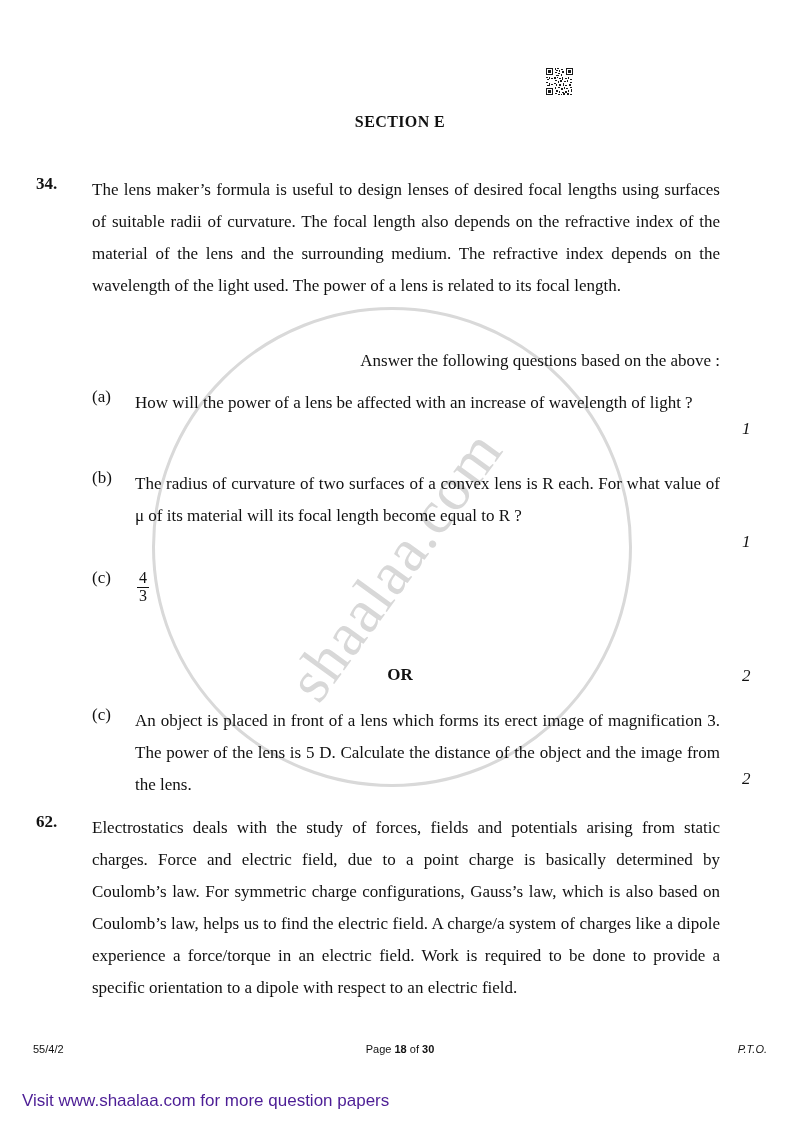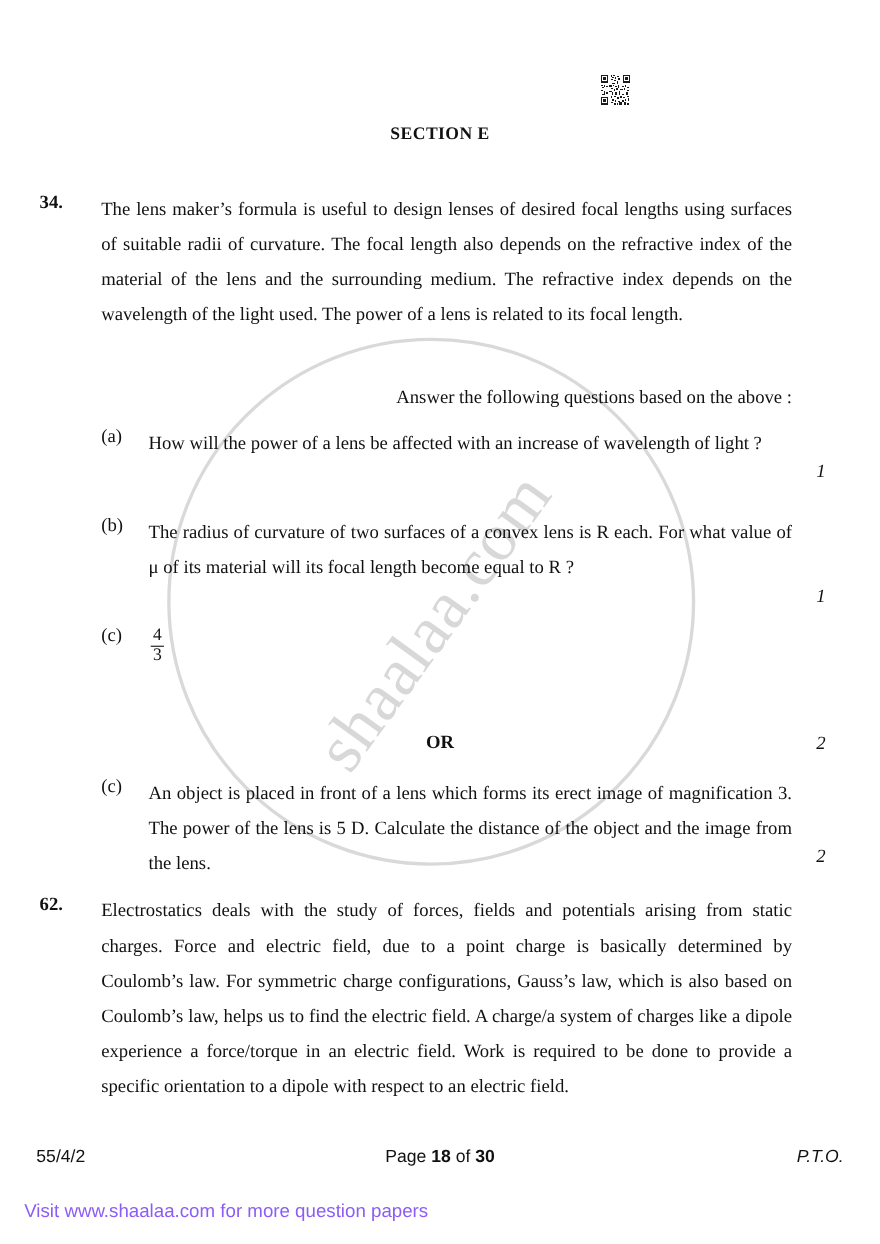--- a/index.html
+++ b/index.html
@@ -155,21 +155,21 @@
   .frac .den { display: block; padding: 0 2px; border-top: 1.4px solid #111; }
 
   
   .footer {
     position: absolute;
     left: 0;
     top: 1043px;
     width: 800px;
     height: 28px;
     font-family: "Liberation Sans", "DejaVu Sans", sans-serif;
-    font-size: 16px;
+    font-size: 11px;
     z-index: 2;
   }
   .footer .code {
     position: absolute;
     left: 33px;
     top: 0;
   }
   .footer .pageno {
     position: absolute;
     left: 0;
@@ -183,21 +183,21 @@
     right: 33px;
     top: 0;
     font-style: italic;
   }
   .visit-line {
     position: absolute;
     left: 22px;
     top: 1091px;
     font-family: "Liberation Sans", "DejaVu Sans", sans-serif;
     font-size: 17px;
-    color: #8b5cf6;
+    color: #4c1d95;
     z-index: 2;
   }
 </style>
 </head>
 <body>
 
 <div class="page">
 
   <div class="watermark-layer">
     <div class="wm-circle"></div>

